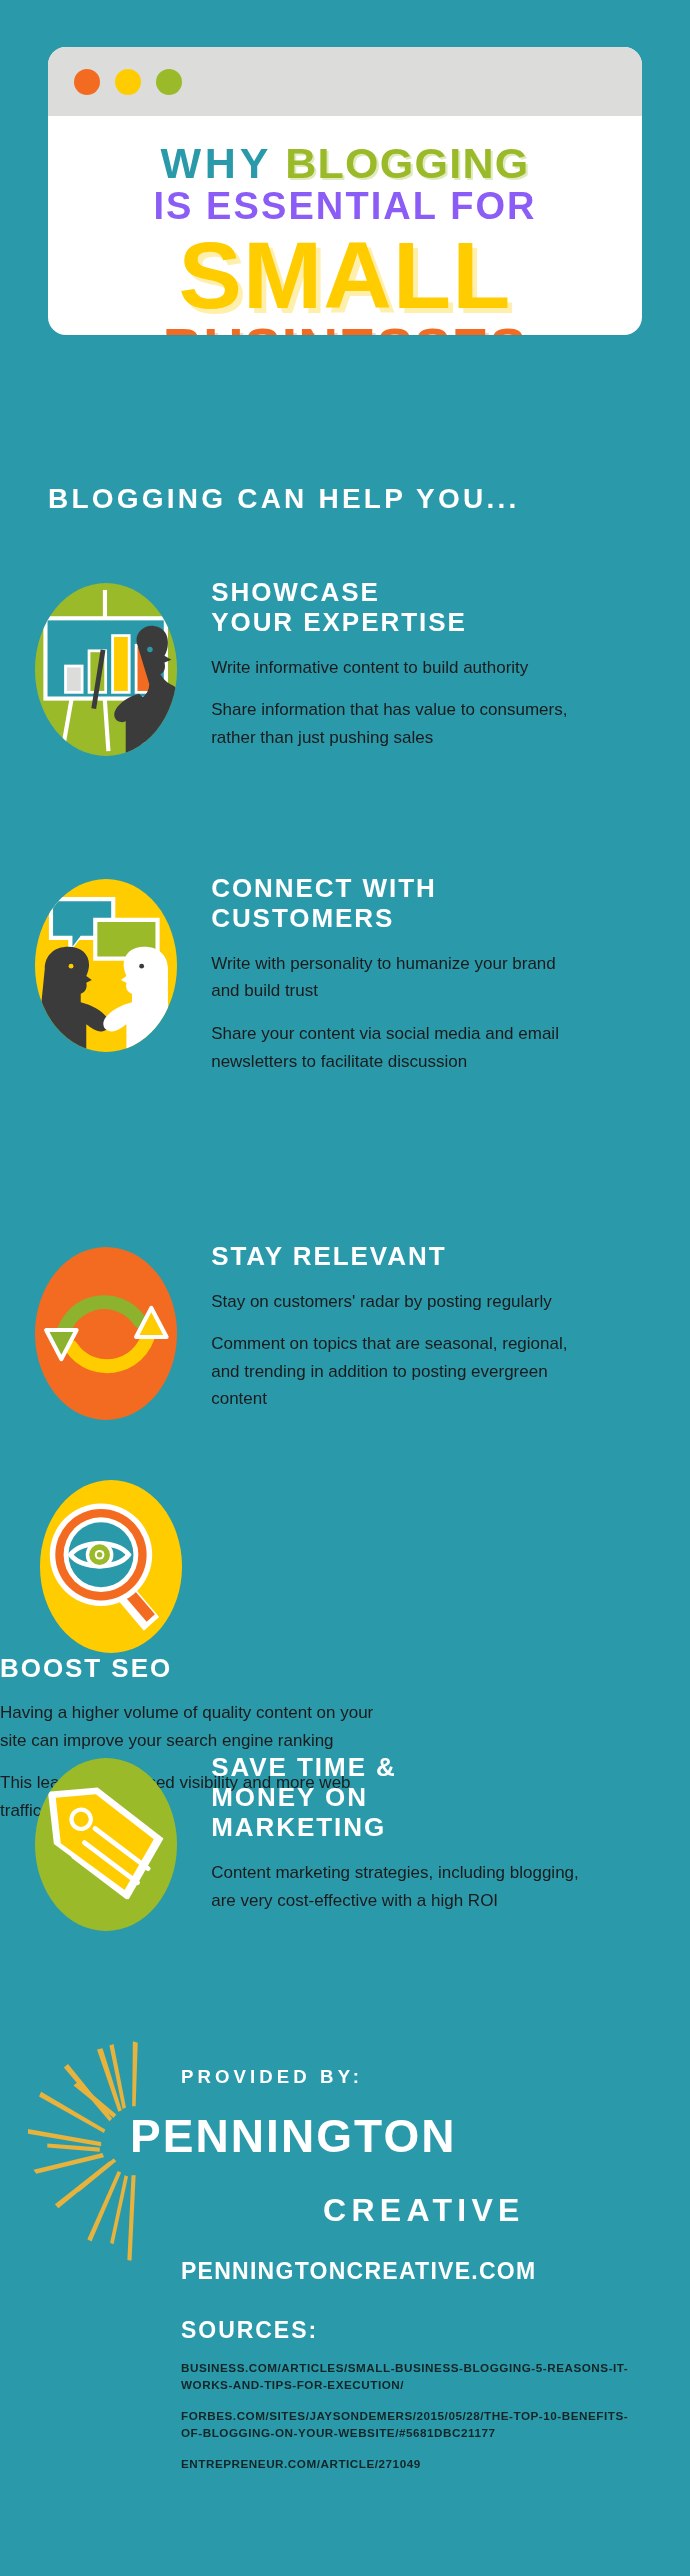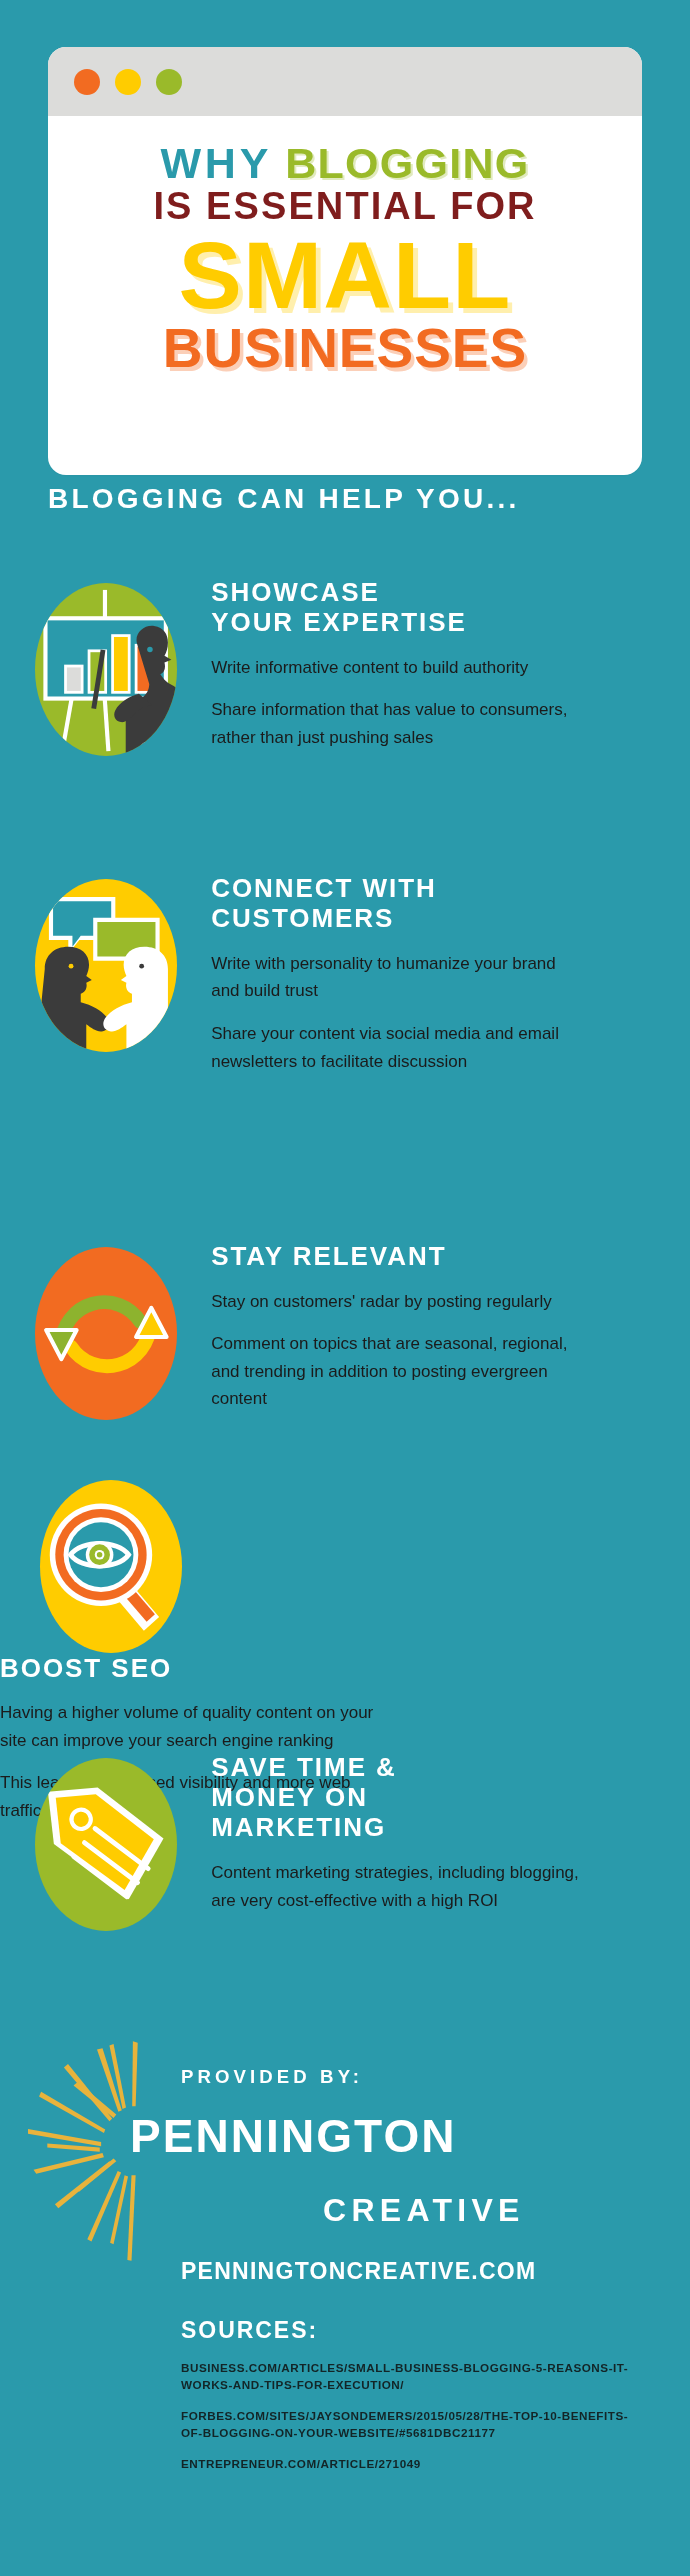--- a/index.html
+++ b/index.html
@@ -7,21 +7,21 @@
     width:690px;
     background:#2a9aab;
     font-family:"Liberation Sans", sans-serif;
   }
   body { width:690px; height:2576px; position:relative; overflow:hidden; }
 
   
   .browser-card {
     position:absolute;
     left:48px; top:47px;
-    width:594px; height:428px;
+    width:594px; height:288px;
     background:#ffffff;
     border-radius:18px;
     overflow:hidden;
     box-shadow:0 1.4px 0 rgba(0,0,0,0.02);
   }
   .browser-bar {
     height:69px;
     background:#dcdcda;
     display:flex;
     align-items:center;
@@ -41,21 +41,21 @@
     line-height:0.98;
     letter-spacing:0.02em;
     font-weight:bold;
     white-space:nowrap;
   }
   .t-row1 { font-size:43px; margin-bottom:4.1px; }
   .t-why   { color:#2a9aab; letter-spacing:0.09em; }
   .t-blog  { color:#9aba2a; letter-spacing:0.03em;
              text-shadow:2.1px 2.1px 0 rgba(154,186,42,0.30); }
   .t-row2 {
-    font-size:38px; color:#7f1d1d;
+    font-size:38px; color:#8b5cf6;
     letter-spacing:0.055em;
     margin-bottom:7px;
   }
   .t-small {
     font-size:95px; color:#ffcc00;
     letter-spacing:0.012em; line-height:0.92;
     text-shadow:4.8px 4.8px 0 rgba(255,204,0,0.32);
     margin-bottom:1.4px;
   }
   .t-biz {

